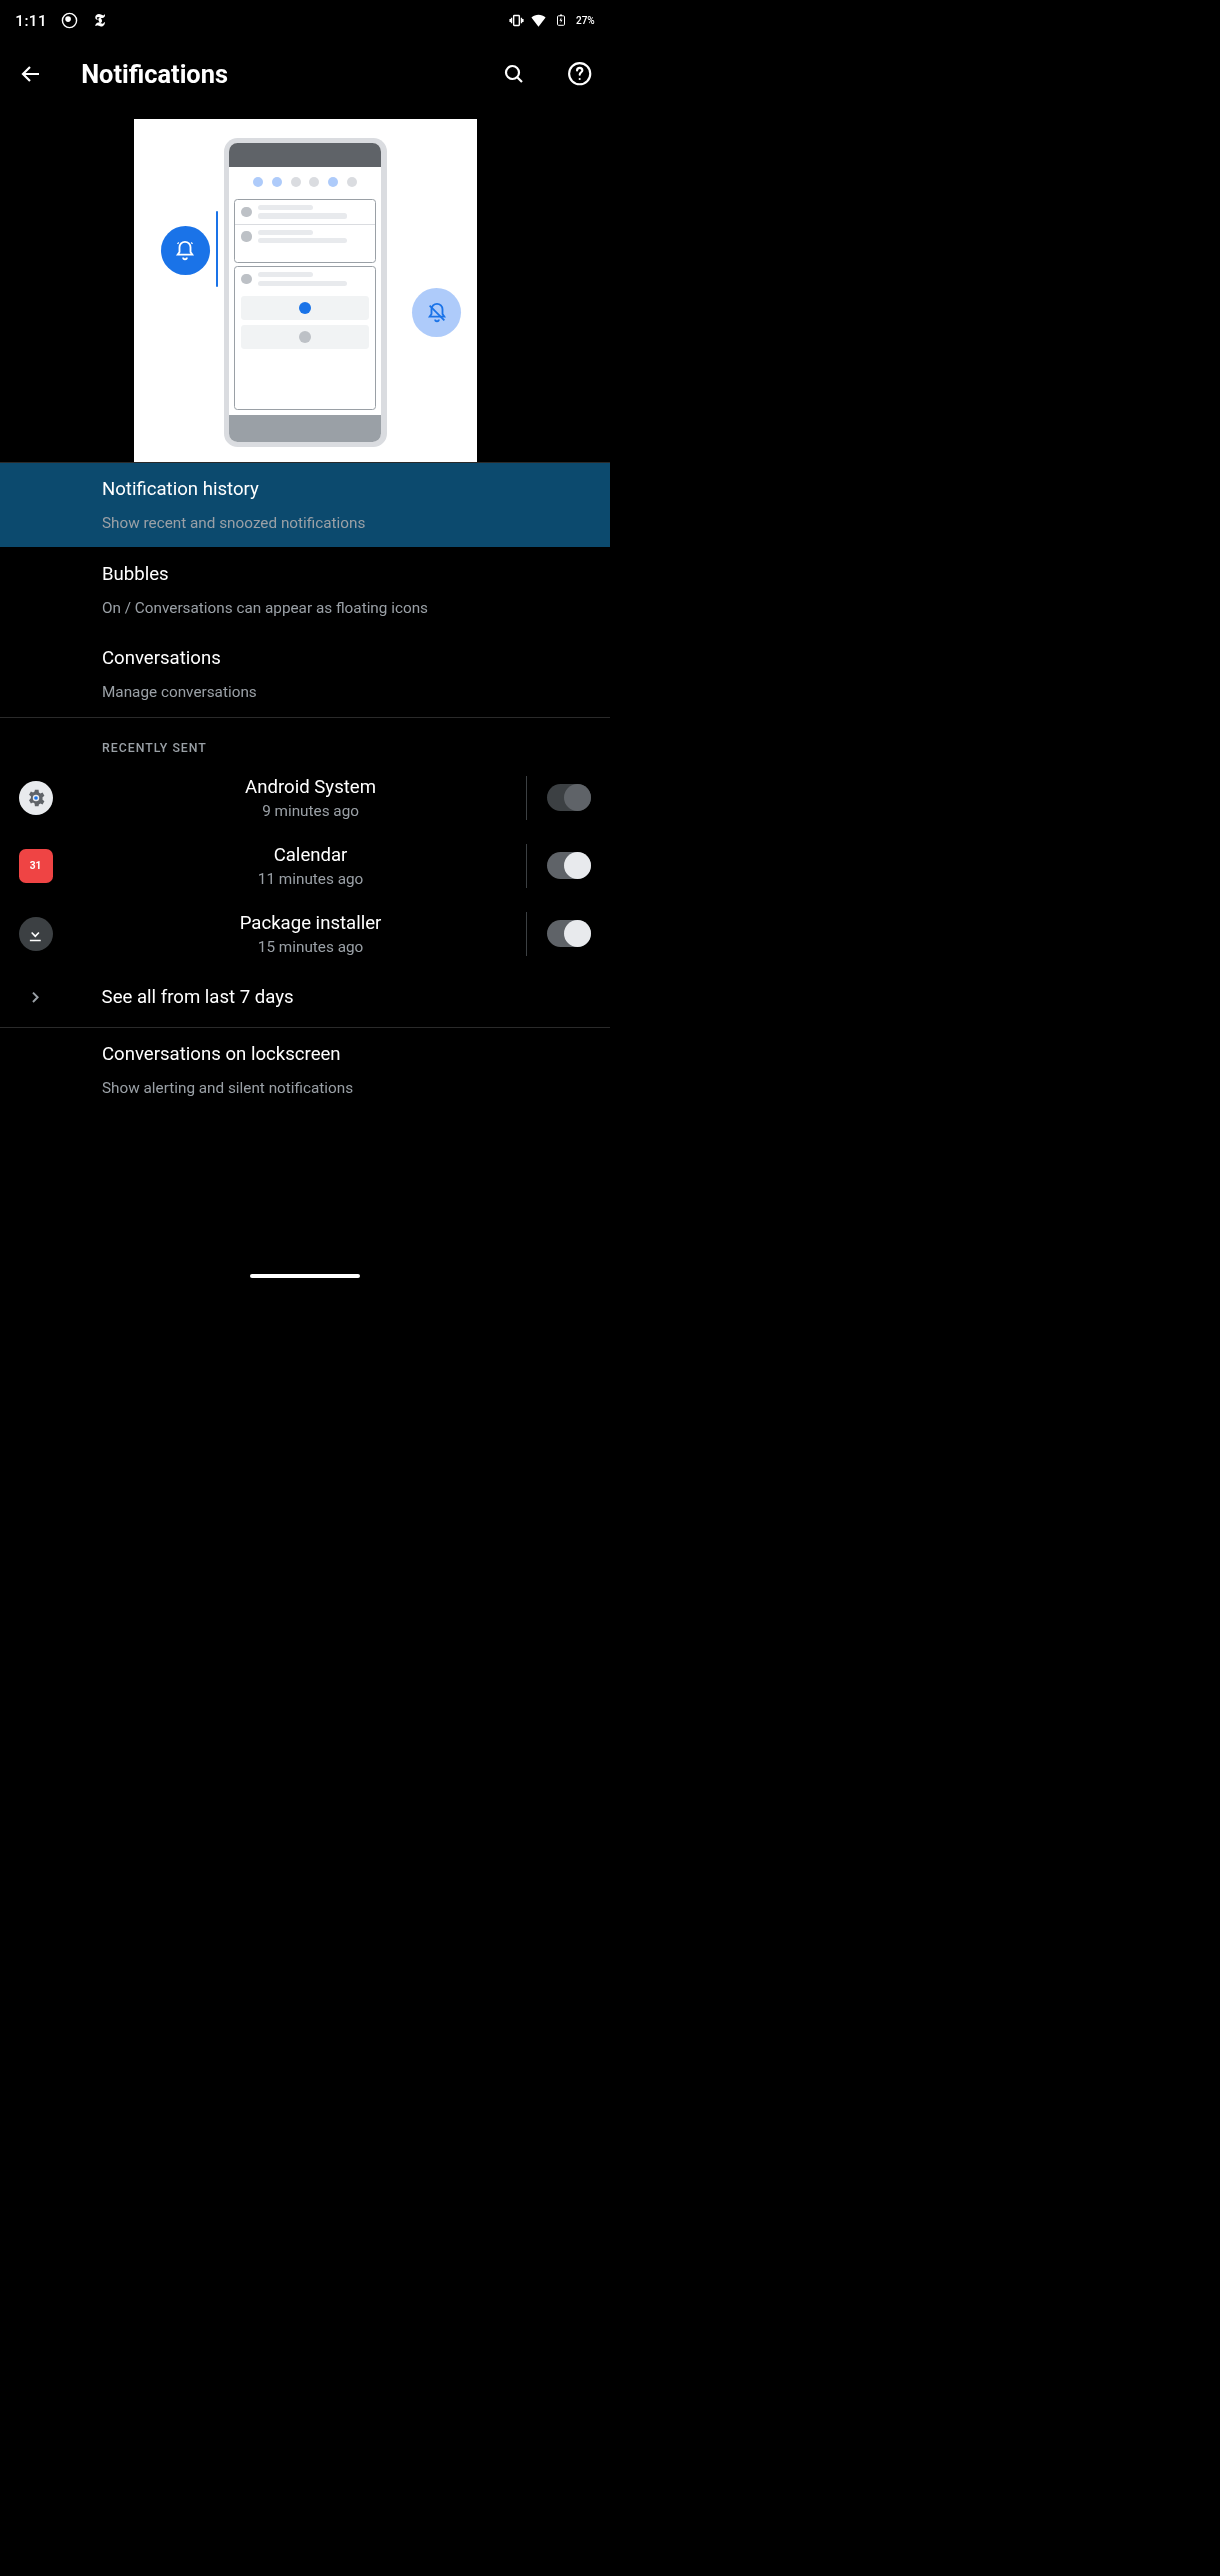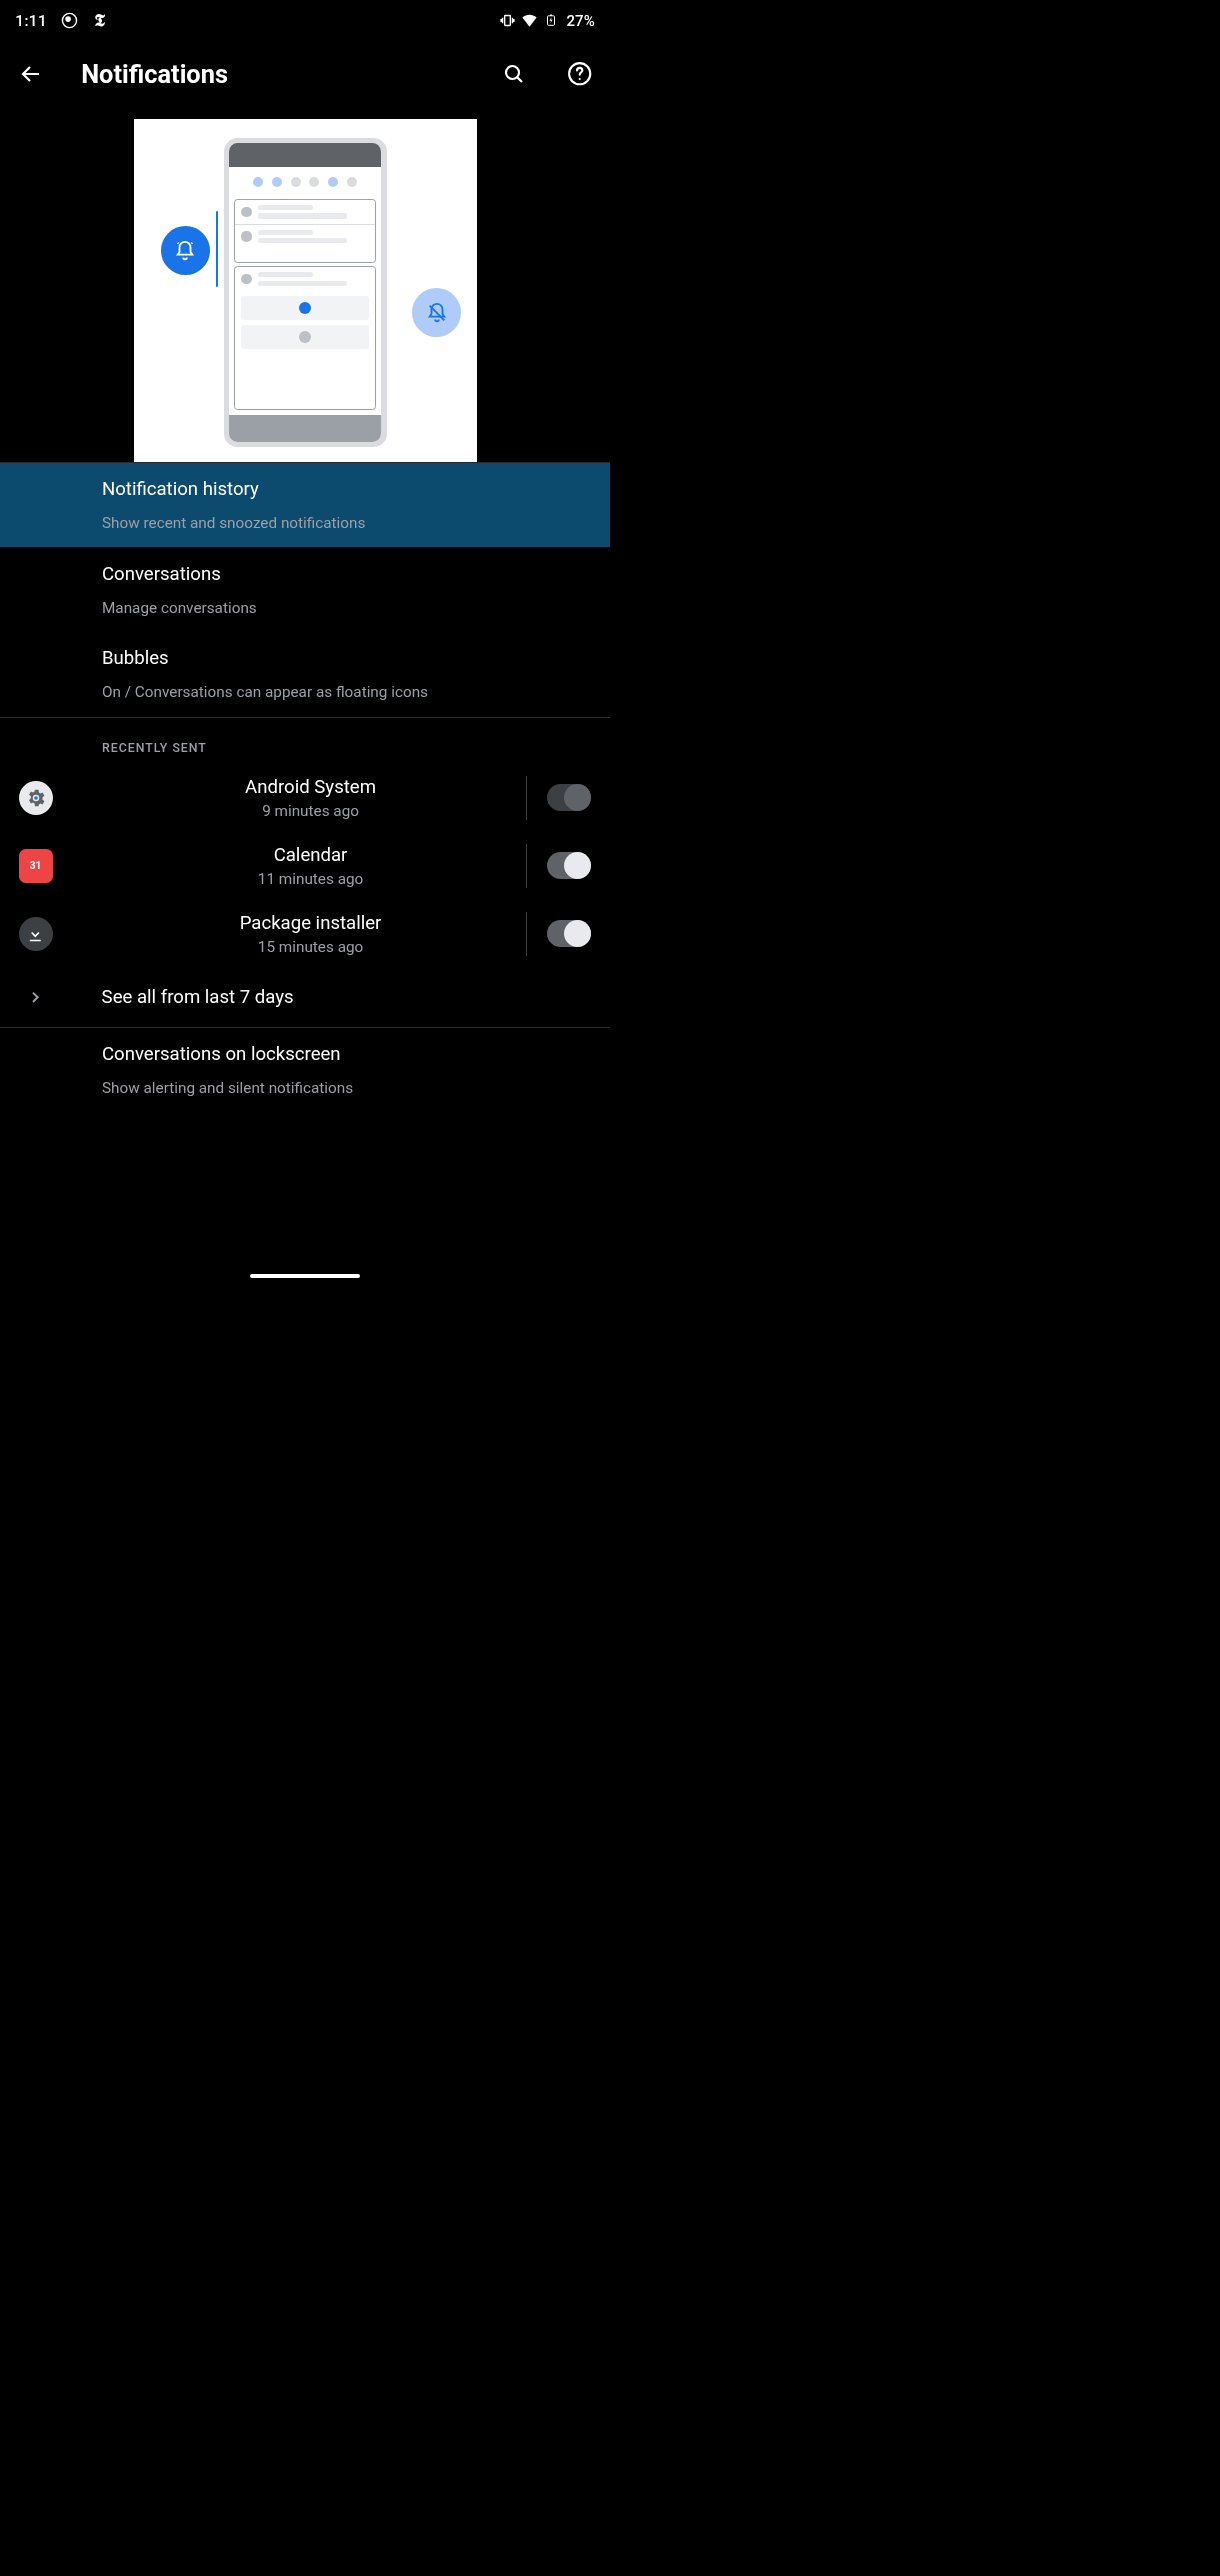--- a/index.html
+++ b/index.html
@@ -19,21 +19,21 @@
       align-items: center;
       justify-content: space-between;
       padding: 0 15.3px;
       font-size: 15.3px;
       font-weight: 500;
     }
     .status-left { display: flex; align-items: center; gap: 13.6px; }
     .status-right { display: flex; align-items: center; gap: 5.1px; }
     .status-time { font-size: 15.3px; letter-spacing: 0.4px; }
     .status-icon { width: 17px; height: 17px; display:inline-flex; align-items:center; justify-content:center; }
-    .status-batt-pct { font-size: 15px; margin-left: 1.7px; }
+    .status-batt-pct { font-size: 10px; margin-left: 1.7px; }
 
     
     .app-bar {
       height: 66px;
       display: flex;
       align-items: center;
       padding: 0 12px;
       gap: 22px;
     }
     .app-bar-back {
@@ -299,27 +299,27 @@
 
 <div class="section-divider"></div>
 
 <div class="list">
   <div class="item highlight">
     <div class="item-title">Notification history</div>
     <div class="item-sub">Show recent and snoozed notifications</div>
   </div>
 
   <div class="item">
+    <div class="item-title">Bubbles</div>
+    <div class="item-sub">On / Conversations can appear as floating icons</div>
+  </div>
+
+  <div class="item">
     <div class="item-title">Conversations</div>
     <div class="item-sub">Manage conversations</div>
-  </div>
-
-  <div class="item">
-    <div class="item-title">Bubbles</div>
-    <div class="item-sub">On / Conversations can appear as floating icons</div>
   </div>
 
   <div class="section-divider"></div>
 
   <div class="section-header">RECENTLY SENT</div>
 
   <div class="recent-item">
     <div class="app-icon settings">
       <svg viewBox="0 0 24 24" width="22" height="22" fill="#5f6368">
           <path d="M19.14 12.94a7.07 7.07 0 000-1.88l2.03-1.58-2-3.46-2.39.96a7.03 7.03 0 00-1.62-.94L14.8 3h-4l-.36 2.04c-.57.23-1.11.55-1.62.94l-2.39-.96-2 3.46 2.03 1.58a7.07 7.07 0 000 1.88L4.43 14.5l2 3.46 2.39-.96c.51.39 1.05.71 1.62.94L10.8 21h4l.36-2.04c.57-.23 1.11-.55 1.62-.94l2.39.96 2-3.46-2.03-1.58zM12 15.5A3.5 3.5 0 1115.5 12 3.5 3.5 0 0112 15.5z"></path>

